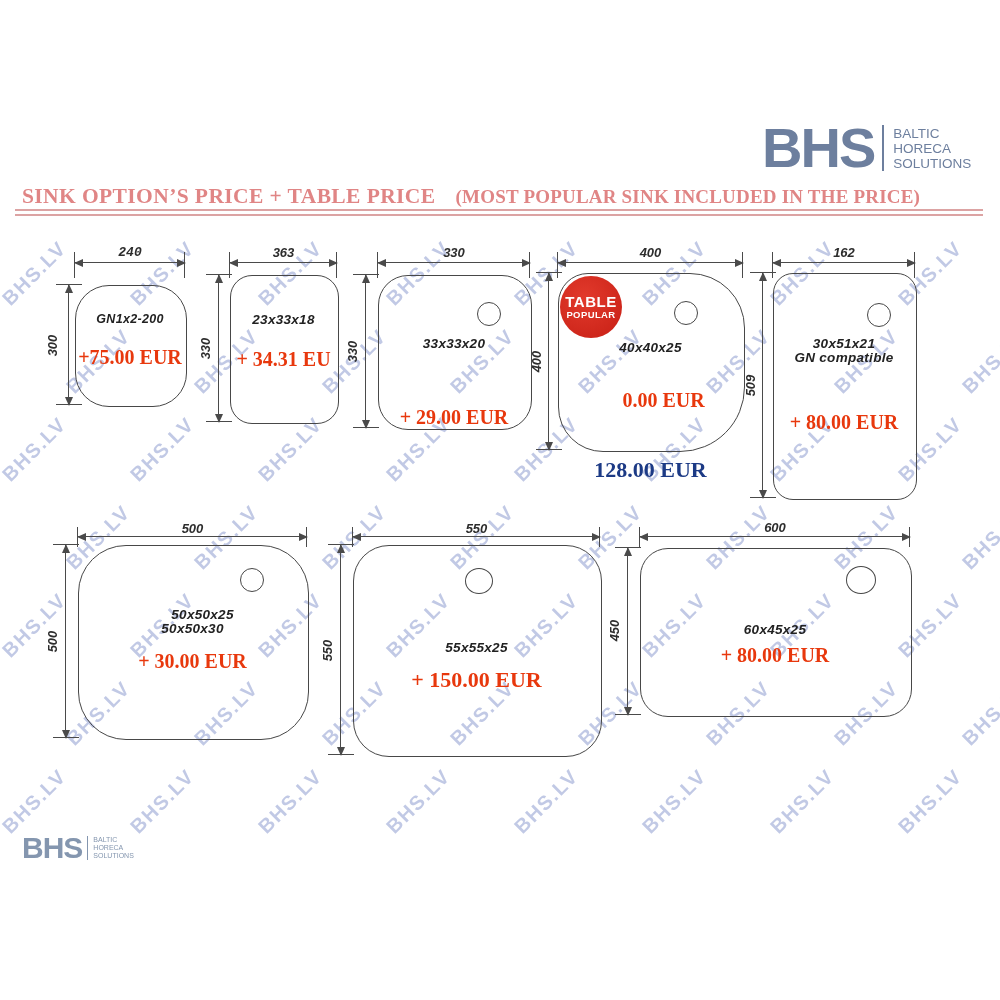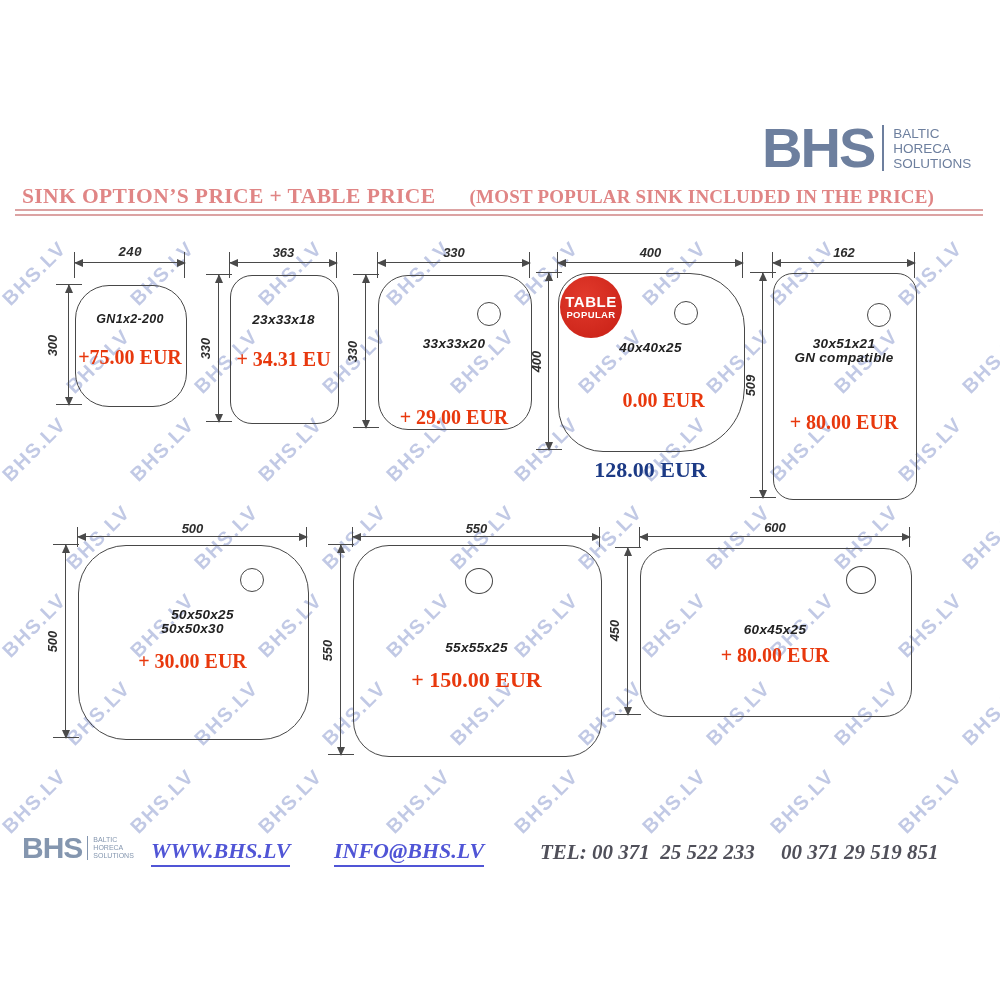--- a/index.html
+++ b/index.html
@@ -13,21 +13,21 @@
   
   .logo-row{position:absolute;display:flex;align-items:center;}
   .logo-text{font-family:"Liberation Sans",sans-serif;font-weight:900;color:#6d7f9e;letter-spacing:-2px;line-height:1;}
   .logo-div{border-left:2px solid #6d7f9e;margin:0 9px 0 8px;}
   .logo-sub{color:#6d7f9e;font-weight:500;}
 
   
   #title{position:absolute;left:22px;top:184px;width:965px;white-space:nowrap;
          font-family:"Liberation Serif",serif;font-weight:bold;color:#e08585;}
   #title .t-main{font-size:21.5px;letter-spacing:.4px;}
-  #title .t-note{font-size:19px;margin-left:30px;letter-spacing:.2px;}
+  #title .t-note{font-size:19px;margin-left:16px;letter-spacing:.2px;}
   #title-underline{position:absolute;left:15px;top:209px;width:968px;height:3px;
          border-top:2px solid #dca3a3;border-bottom:2px solid #dca3a3;}
 
   
   .sinkbody{position:absolute;border:1.6px solid #474747;background:transparent;}
   .hole{position:absolute;border:1.6px solid #474747;border-radius:50%;}
   .dimh{position:absolute;height:0;border-top:1px solid #4a4a4a;}
   .dimh::before{content:"";position:absolute;left:-1px;top:-4.5px;width:0;height:0;
       border:4px solid transparent;border-right:9px solid #4a4a4a;border-left:none;}
   .dimh::after{content:"";position:absolute;right:-1px;top:-4.5px;width:0;height:0;
@@ -268,17 +268,14 @@
 
   <div class="logo-row" style="left:22px;top:833px;">
     <div class="logo-text" style="font-size:30px;color:#8496af;letter-spacing:-1px;">BHS</div>
     <div class="logo-div" style="height:24px;border-left-width:1.5px;border-color:#8496af;margin:0 5px;"></div>
     <div class="logo-sub" style="font-size:7px;line-height:8px;color:#8496af;">
       <div>BALTIC</div>
       <div>HORECA</div>
       <div>SOLUTIONS</div>
     </div>
   </div>
-  <div class="flink" style="left:151px;top:838px;">WWW.BHS.LV</div>
-  <div class="flink" style="left:334px;top:838px;">INFO@BHS.LV</div>
-  <div id="tel" style="left:540px;top:840px;">TEL: 00 371  25 522 233     00 371 29 519 851</div>
 
 </div>
 
 </body></html>

